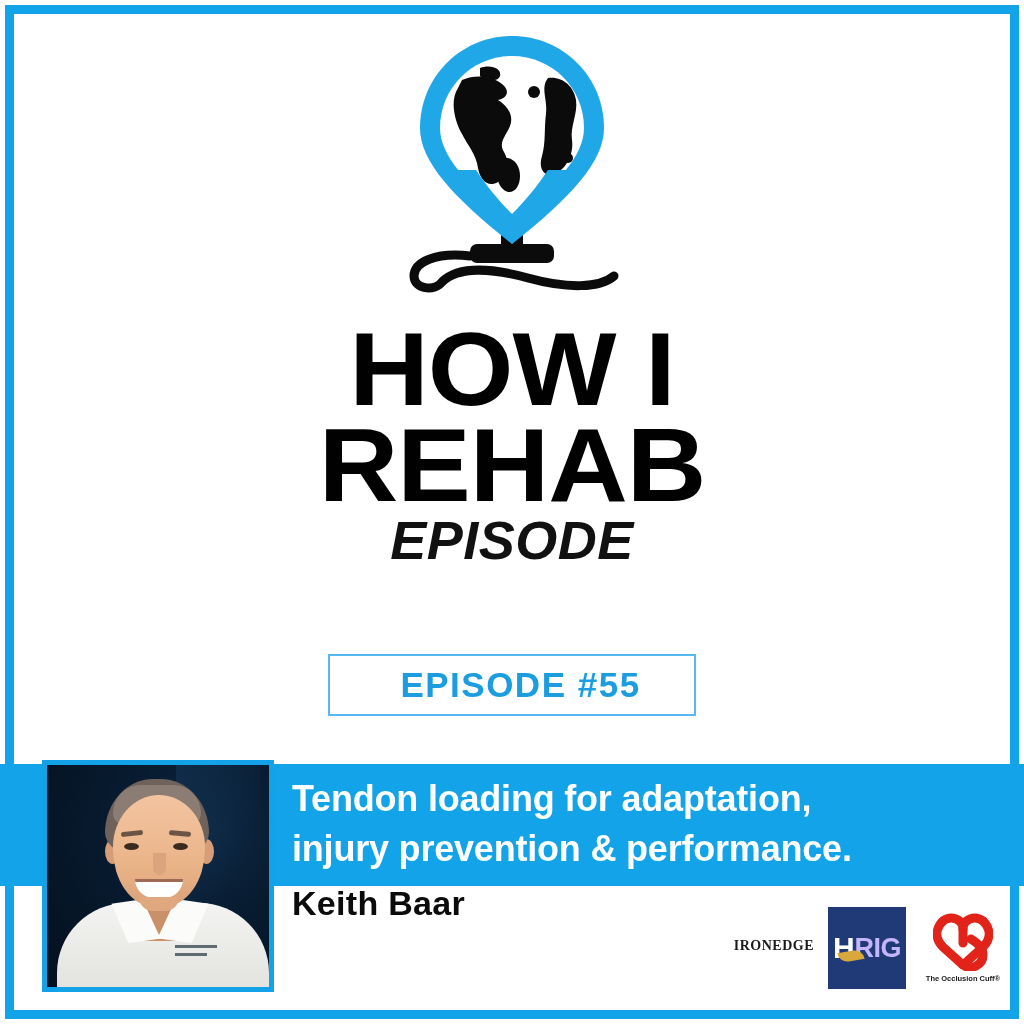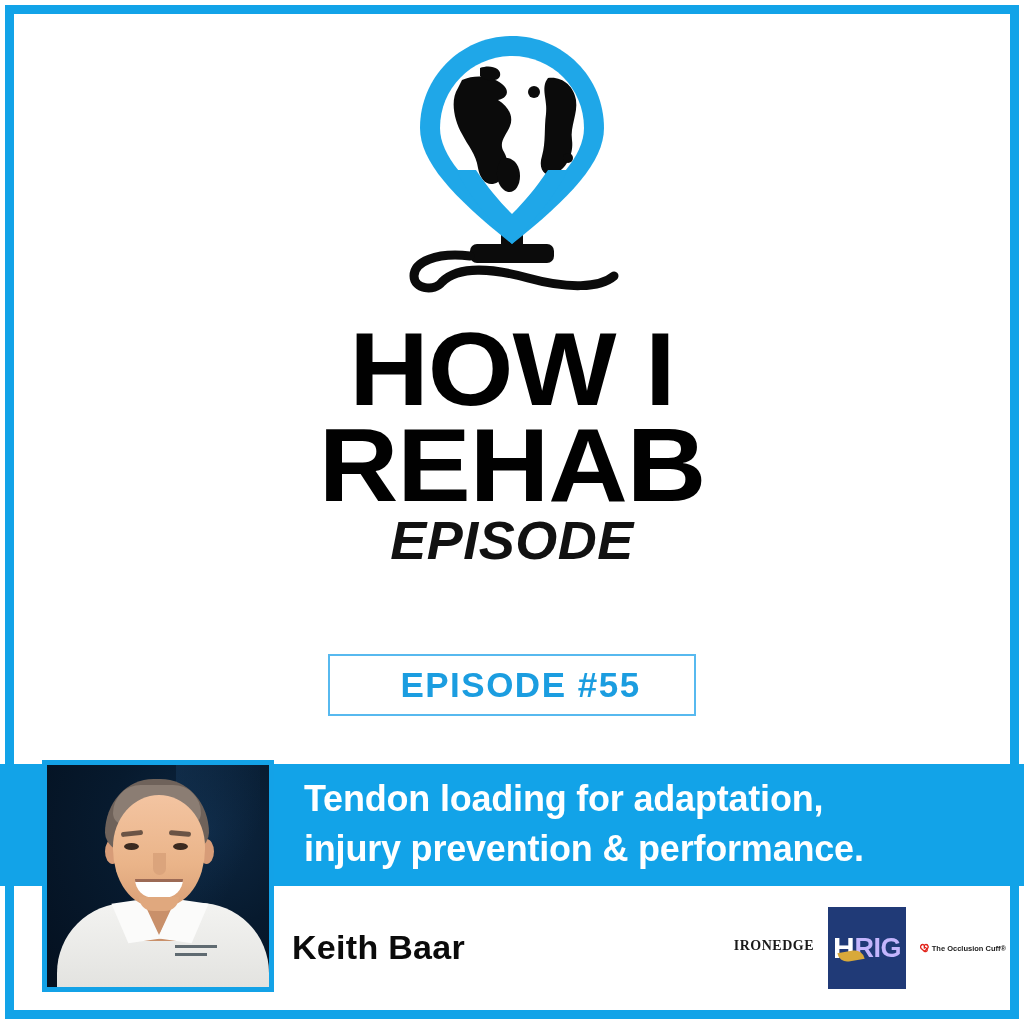--- a/index.html
+++ b/index.html
@@ -112,21 +112,20 @@
     width: 1024px;
     height: 122px;
     background: #12a3e8;
     z-index: 6;
   }
   .title-text {
     position: absolute;
     left: 292px;
     top: 10px;
     width: 700px;
-    margin-left: 12px;
   }
   .title-text .tl {
     display: block;
     font-family: "Liberation Sans", sans-serif;
     font-weight: bold;
     font-size: 36px;
     line-height: 1.38;
     color: #ffffff;
     letter-spacing: -0.2px;
     white-space: nowrap;
@@ -241,21 +240,21 @@
   .ph-crest::before, .ph-crest::after{
     content:""; position:absolute; background:#2b3a44; height:3px; left:0; right:0;
   }
   .ph-crest::before{ top:4px; }
   .ph-crest::after{ top:12px; right:10px; }
 
   
   .guest-name {
     position: absolute;
     left: 292px;
-    top: 928px;
+    top: 884px;
     font-family: "Liberation Sans", sans-serif;
     font-weight: bold;
     font-size: 34px;
     color: #0b0b0b;
     letter-spacing: 0.3px;
     z-index: 3;
   }
 
   
   .sponsors {
@@ -303,21 +302,21 @@
     position: absolute;
     left: 10px; top: 44px;
     width: 26px; height: 10px;
     background: #d8a93a;
     border-radius: 0 10px 0 10px;
     transform: rotate(-10deg);
   }
   .sp-occ {
     width: 86px; height: 92px;
     display: flex;
-    flex-direction: row;
+    flex-direction: column;
     align-items: center;
     justify-content: center;
     gap: 3px;
   }
   .sp-occ svg { display:block; }
   .sp-occ .occ-cap {
     font-family: "Liberation Sans", sans-serif;
     font-size: 7.5px;
     font-weight: bold;
     color: #1a1a1a;

